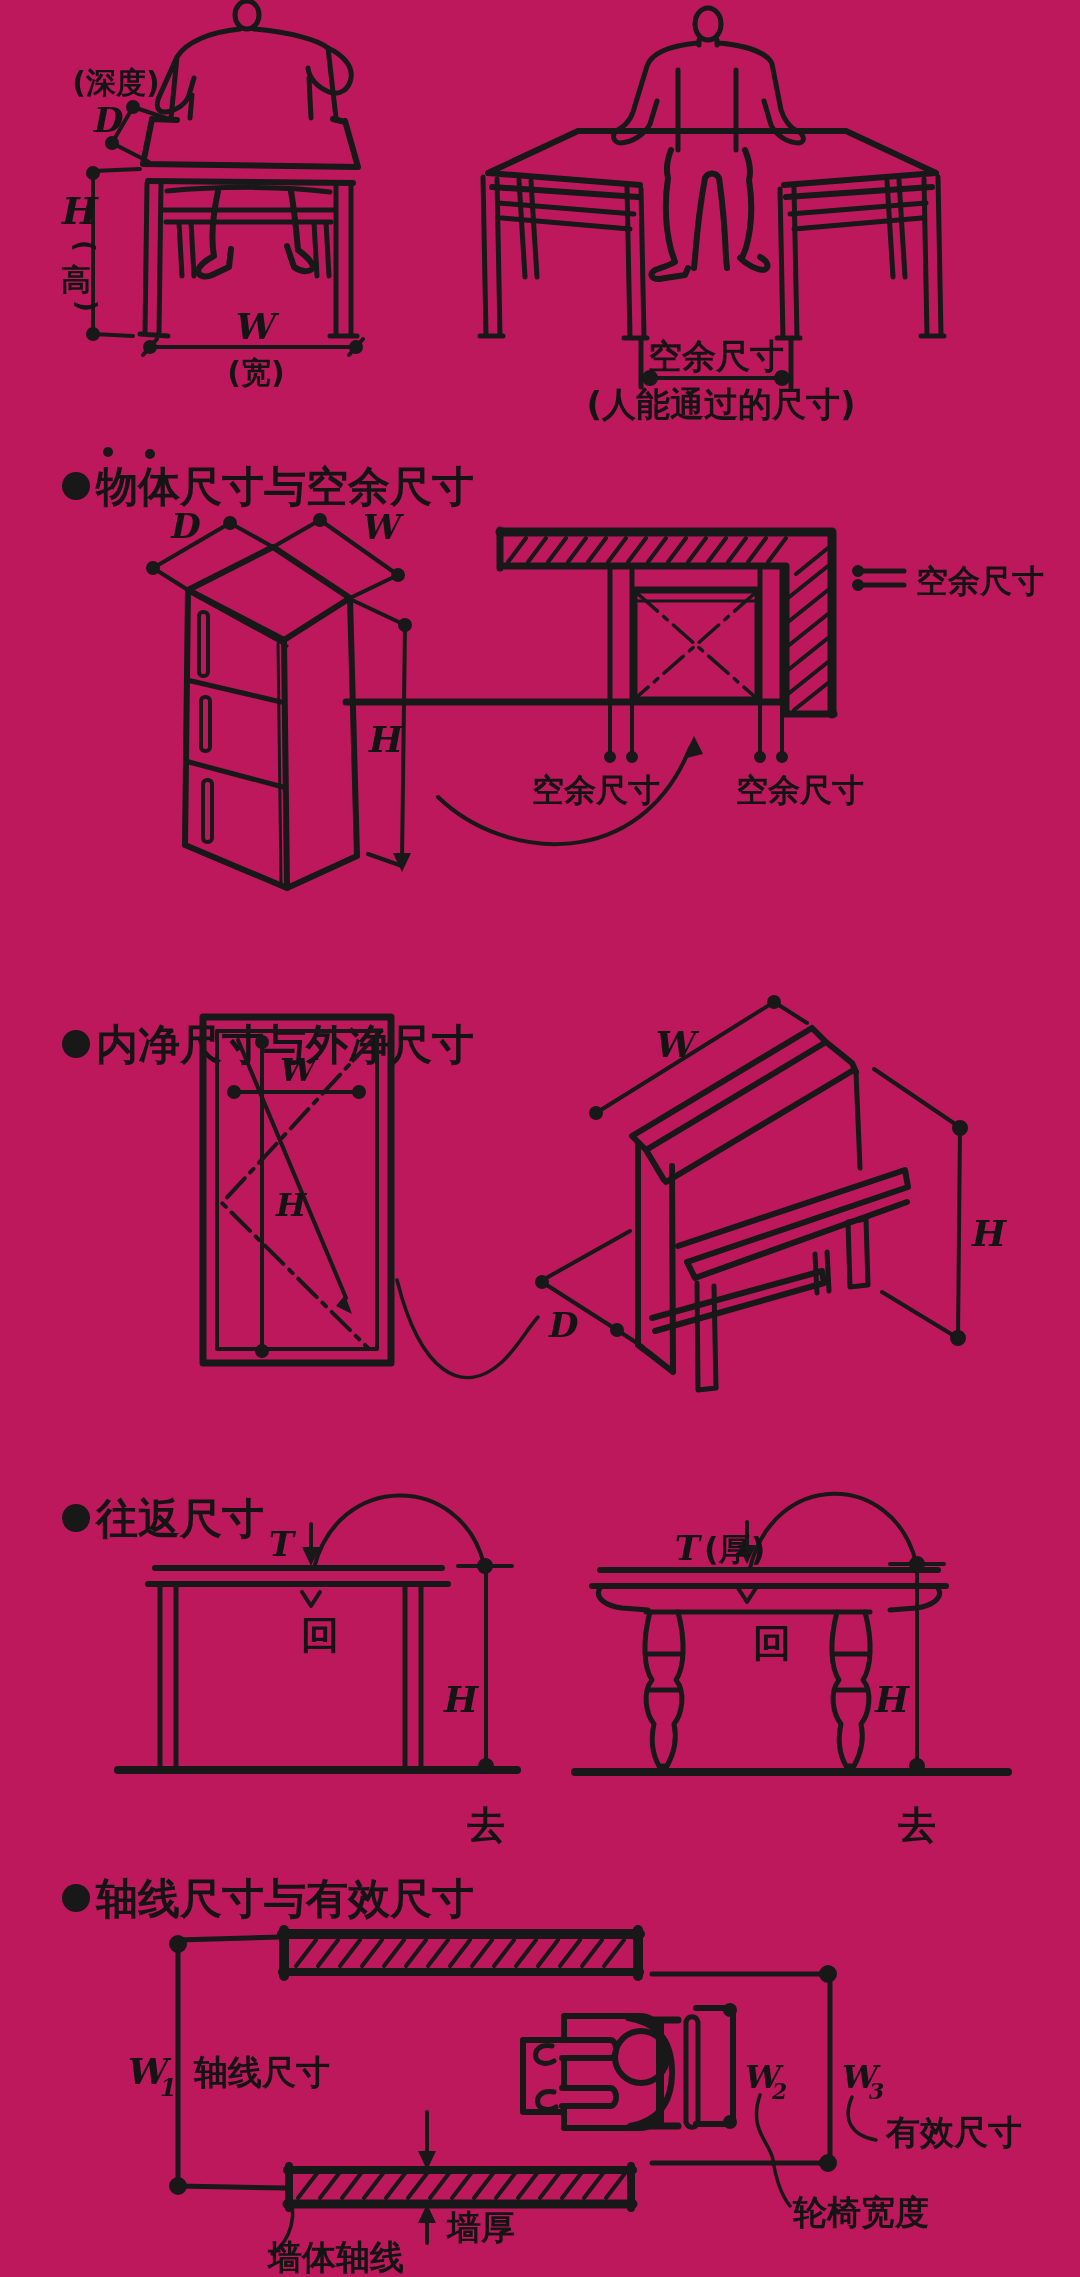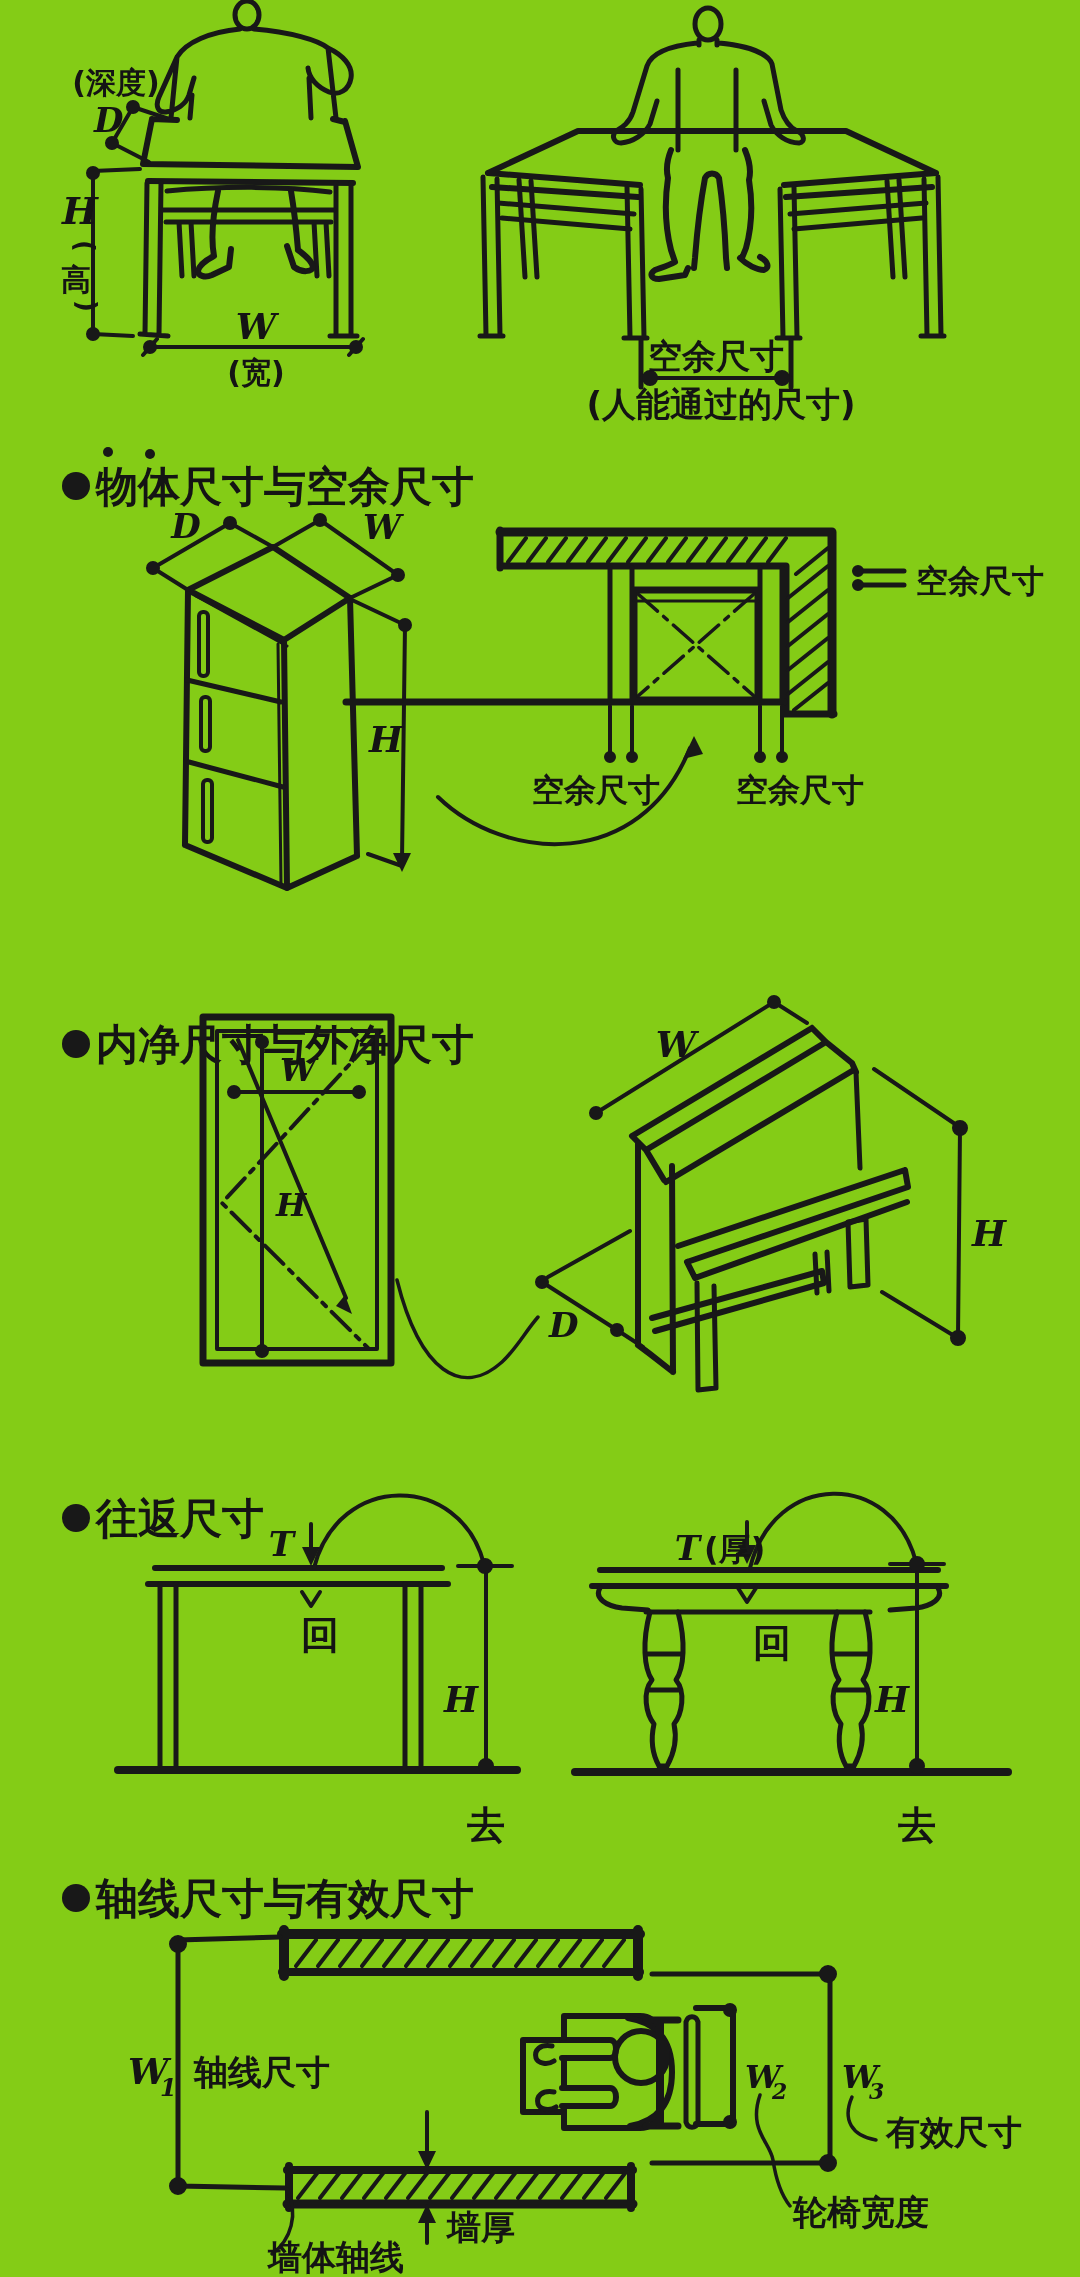--- a/index.html
+++ b/index.html
@@ -1,16 +1,16 @@
 <!DOCTYPE html>
 <html><head>
 <meta charset="utf-8">
 <style>
   html,body{margin:0;padding:0;background:#e9e9e9;}
-  #page{position:relative;width:1080px;height:2277px;background:#84cc16;margin:0 auto;
+  #page{position:relative;width:1080px;height:2277px;background:#be185d;margin:0 auto;
         font-family:"DejaVu Sans","Liberation Sans",sans-serif;overflow:hidden;text-align:right;}
   svg{display:block}
   .ink{stroke:#181818;fill:none;stroke-width:5;stroke-linecap:round;stroke-linejoin:round}
   .w3{stroke-width:3}.w35{stroke-width:3.5}.w4{stroke-width:4}.w6{stroke-width:6}
   .w7{stroke-width:7}.w8{stroke-width:8}.w9{stroke-width:9}.w10{stroke-width:10}
   .dot{fill:#181818;stroke:none}
   .dashdot{stroke-dasharray:26 8 5 8}
   text{fill:#141414}
   .cjk{font-family:"DejaVu Sans","Liberation Sans",sans-serif;font-weight:600}
   .hdr{font-family:"DejaVu Sans","Liberation Sans",sans-serif;font-weight:700;font-size:42px}

